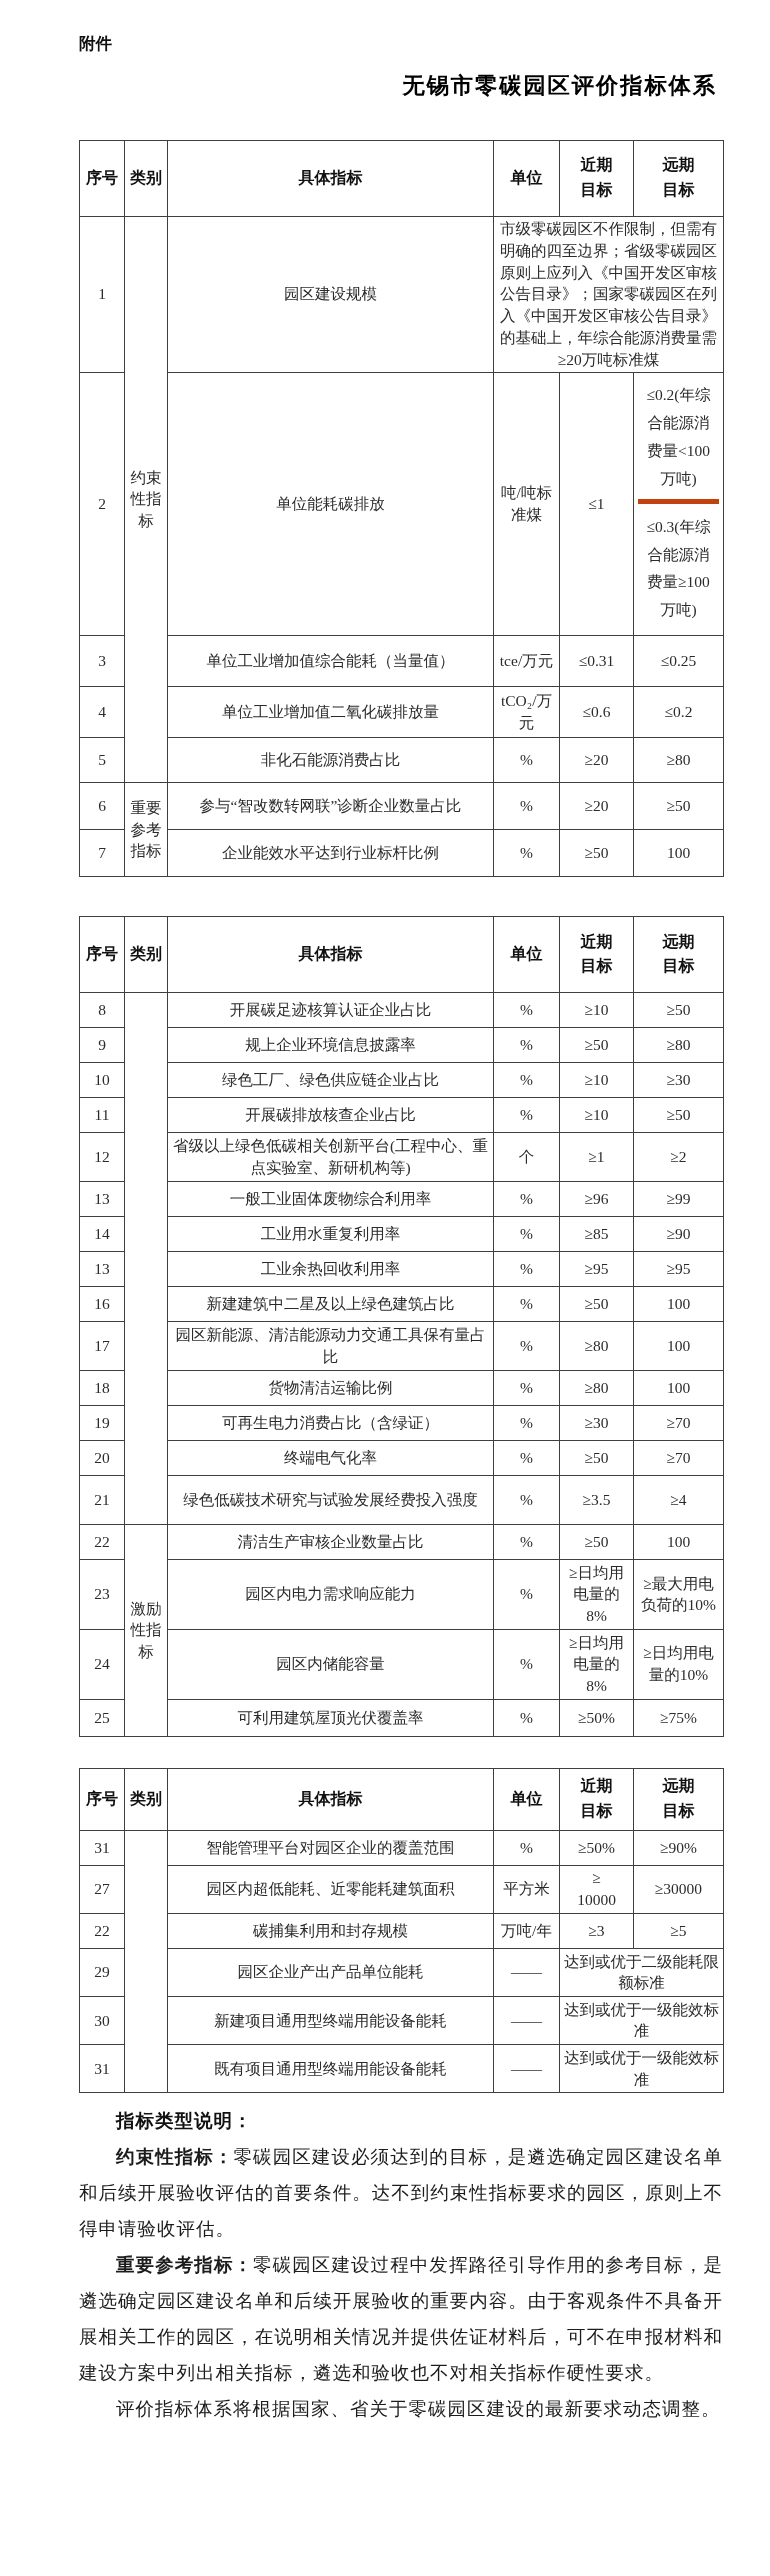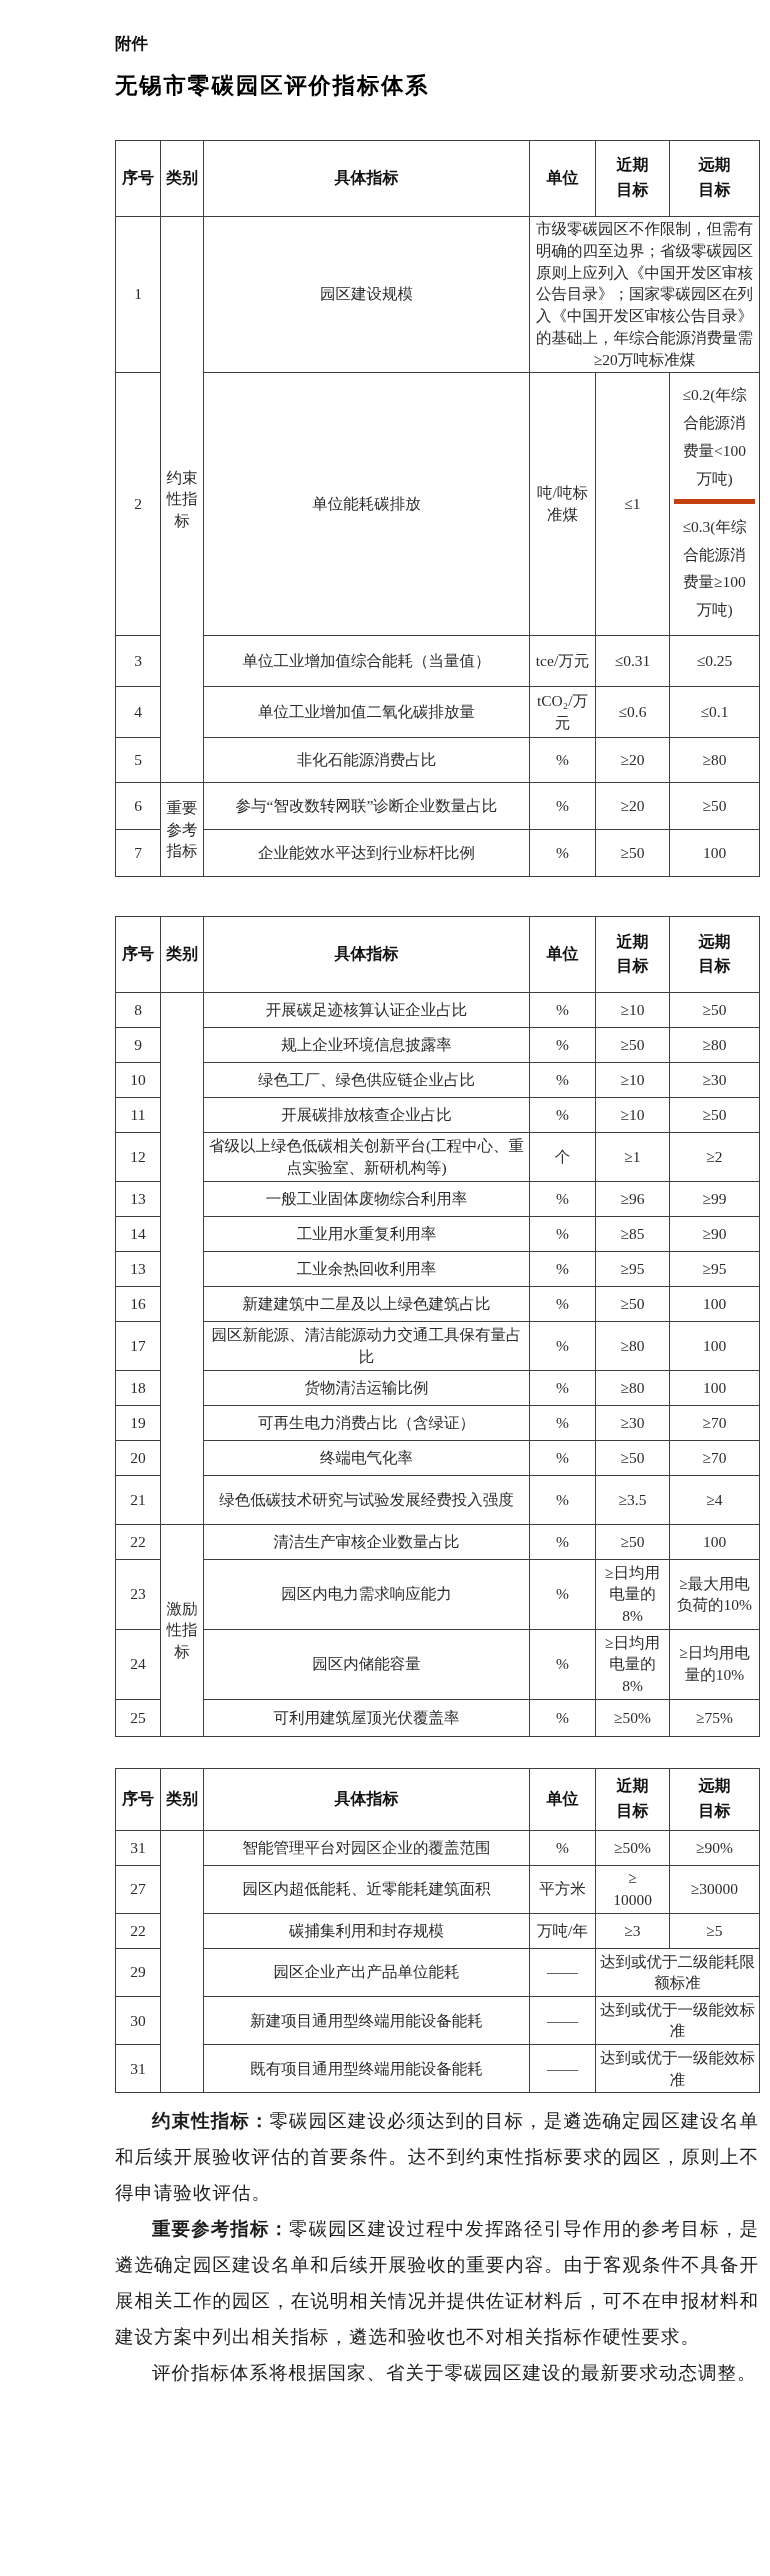--- a/index.html
+++ b/index.html
@@ -3,32 +3,32 @@
 <meta charset="utf-8">
 <style>
   html,body{margin:0;padding:0;background:#ffffff;}
   .page{
     position:relative;
     width:770px;
     height:2576px;
     overflow:hidden;
     background:#ffffff;
     box-sizing:border-box;
-    padding:33px 53px 0 115px;
+    padding:33px 53px 0 79px;
     color:#222;
   }
   .attachment{
     font-family:"Liberation Sans",sans-serif;
     font-weight:700;
     font-size:16.5px;
     color:#111;
   }
   .title{
     margin:15.5px 0 0 0;
-    text-align:left;
+    text-align:right;
     font-family:"Liberation Serif",serif;
     font-weight:700;
     font-size:22.3px;
     letter-spacing:1.9px;
     color:#000;
   }
   table.t{
     width:644px;
     table-layout:fixed;
     border-collapse:collapse;
@@ -175,21 +175,21 @@
         <td class="ind">单位工业增加值综合能耗（当量值）</td>
         <td class="unit">tce/万元</td>
         <td class="val">≤0.31</td>
         <td class="val">≤0.25</td>
       </tr>
       <tr class="rh52">
         <td>4</td>
         <td class="ind">单位工业增加值二氧化碳排放量</td>
         <td class="unit">tCO₂/万元</td>
         <td class="val">≤0.6</td>
-        <td class="val">≤0.1</td>
+        <td class="val">≤0.2</td>
       </tr>
       <tr class="rh46">
         <td>5</td>
         <td class="ind">非化石能源消费占比</td>
         <td class="unit">%</td>
         <td class="val">≥20</td>
         <td class="val">≥80</td>
       </tr>
       <tr class="rh48">
         <td>6</td>
@@ -422,19 +422,20 @@
       <tr class="rh42">
         <td>31</td>
         <td class="ind">既有项目通用型终端用能设备能耗</td>
         <td class="unit">——</td>
         <td class="val" colspan="2">达到或优于一级能效标准</td>
       </tr>
     </tbody>
   </table>
 
   <div class="notes">
+    <div class="notes-heading">指标类型说明：</div>
     <p><span class="lead">约束性指标：</span><span>零碳园区建设必须达到的目标，是遴选确定园区建设名单和后续开展验收评估的首要条件。达不到约束性指标要求的园区，原则上不得申请验收评估。</span></p>
     <p><span class="lead">重要参考指标：</span><span>零碳园区建设过程中发挥路径引导作用的参考目标，是遴选确定园区建设名单和后续开展验收的重要内容。由于客观条件不具备开展相关工作的园区，在说明相关情况并提供佐证材料后，可不在申报材料和建设方案中列出相关指标，遴选和验收也不对相关指标作硬性要求。</span></p>
     <p><span>评价指标体系将根据国家、省关于零碳园区建设的最新要求动态调整。</span></p>
   </div>
 
 </div>
 
 
 </body></html>

